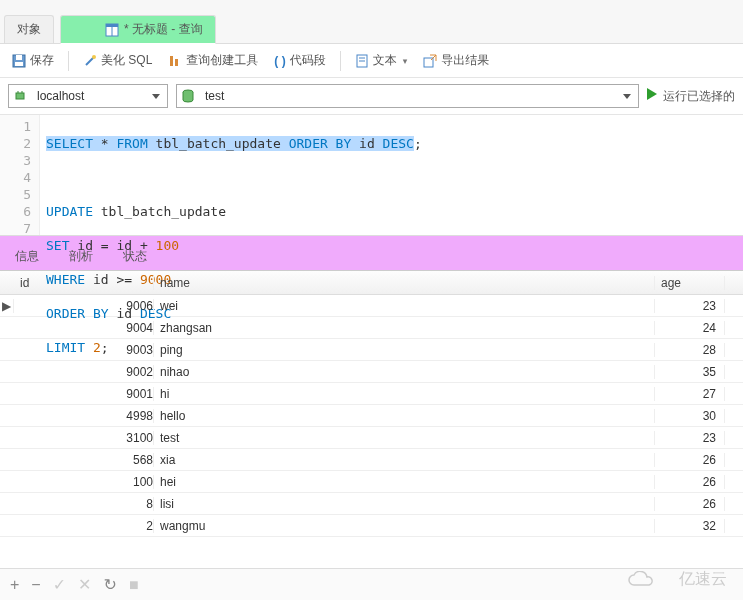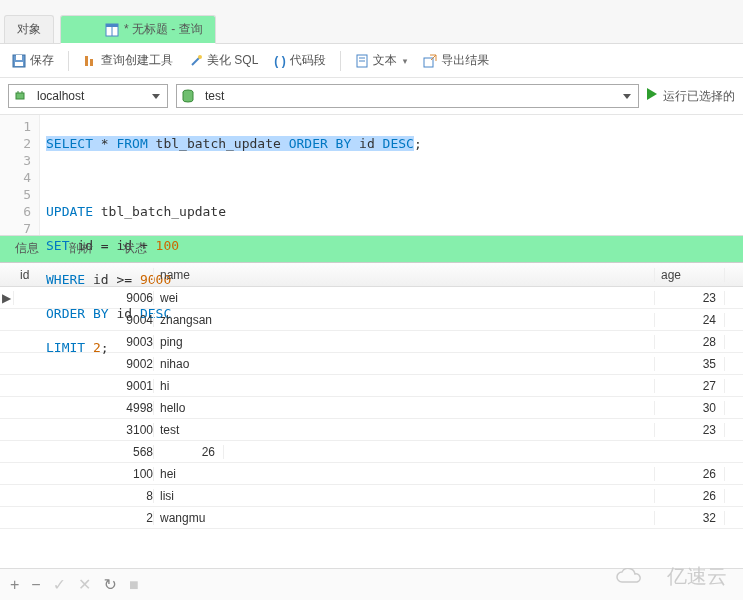--- a/index.html
+++ b/index.html
@@ -94,22 +94,22 @@
   .code {
     padding:3px 6px;
     line-height:17px;
     white-space:pre;
   }
   .kw{color:#0077c2;} .num{color:#cc6600;} .hl{background:#b7daff;}
   .tabs2 {
     display:flex;
     border-top:1px solid #ddd;
     border-bottom:1px solid #ccc;
-    background:#86efac;
-    height:28px;
+    background:#f0abfc;
+    height:36px;
     align-items:flex-end;
   }
   .tab2 {
     padding:5px 14px;
     color:#555;
     border:1px solid transparent;
     border-bottom:none;
     cursor:pointer;
   }
   .tab2.active {
@@ -147,21 +147,21 @@
     align-items:center;
     padding:0 10px;
     gap:12px;
     background:#fafafa;
     color:#888;
     font-size:16px;
   }
   .watermark{
     position:absolute;
     right:16px;bottom:10px;
-    color:#ccc;font-size:20px;
+    color:#ccc;font-size:16px;
     display:flex;align-items:center;gap:23px;
   }
   .run-btn{display:flex;align-items:flex-start;gap:6px;color:#555;cursor:pointer;}
   .play{width:0;height:0;border-top:6px solid transparent;border-bottom:6px solid transparent;border-left:10px solid #2e9e2e;}
   svg{display:block;}
   .blue{color:#4a86c7;}
   .orange{color:#d98b3a;}
 </style>
 </head>
 <body>
@@ -188,36 +188,36 @@
         <svg width="14" height="14">
           <rect x="1" y="1" width="12" height="12" fill="#6a9bcf" stroke="#3b6fa3"></rect>
           <rect x="4" y="1" width="6" height="5" fill="#fff"></rect>
           <rect x="3" y="8" width="8" height="4" fill="#fff"></rect>
         </svg>
       </span>
     <span>保存</span>
   </div>
   <div class="tool-sep"></div>
   <div class="tool-btn">
+    <span class="blue">
+        <svg width="14" height="14">
+          <line x1="3" y1="11" x2="11" y2="3" stroke="#4a86c7" stroke-width="2"></line>
+          <circle cx="11" cy="3" r="2" fill="#f2c94c"></circle>
+        </svg>
+      </span>
+    <span>美化 SQL</span>
+  </div>
+  <div class="tool-btn">
     <span class="orange">
         <svg width="14" height="14">
           <rect x="2" y="2" width="3" height="10" fill="#d98b3a"></rect>
           <rect x="7" y="5" width="3" height="7" fill="#d98b3a"></rect>
         </svg>
       </span>
     <span>查询创建工具</span>
-  </div>
-  <div class="tool-btn">
-    <span class="blue">
-        <svg width="14" height="14">
-          <line x1="3" y1="11" x2="11" y2="3" stroke="#4a86c7" stroke-width="2"></line>
-          <circle cx="11" cy="3" r="2" fill="#f2c94c"></circle>
-        </svg>
-      </span>
-    <span>美化 SQL</span>
   </div>
   <div class="tool-btn">
     <span style="color:#2e7bc4;font-weight:bold">( )</span>
     <span>代码段</span>
   </div>
   <div class="tool-sep"></div>
   <div class="tool-btn">
     <span>
         <svg width="14" height="14">
           <rect x="2" y="1" width="10" height="12" fill="#fff" stroke="#4a86c7"></rect>
@@ -353,20 +353,21 @@
       <div class="row">
         <div class="c0"></div>
         <div class="c1">3100</div>
         <div class="c2">test</div>
         <div class="c3">23</div>
         <div class="c4"></div>
       </div>
       <div class="row">
         <div class="c0"></div>
         <div class="c1">568</div>
+        <div class="c2">xia</div>
         <div class="c3">26</div>
         <div class="c4"></div>
       </div>
       <div class="row">
         <div class="c0"></div>
         <div class="c1">100</div>
         <div class="c2">hei</div>
         <div class="c3">26</div>
         <div class="c4"></div>
       </div>

